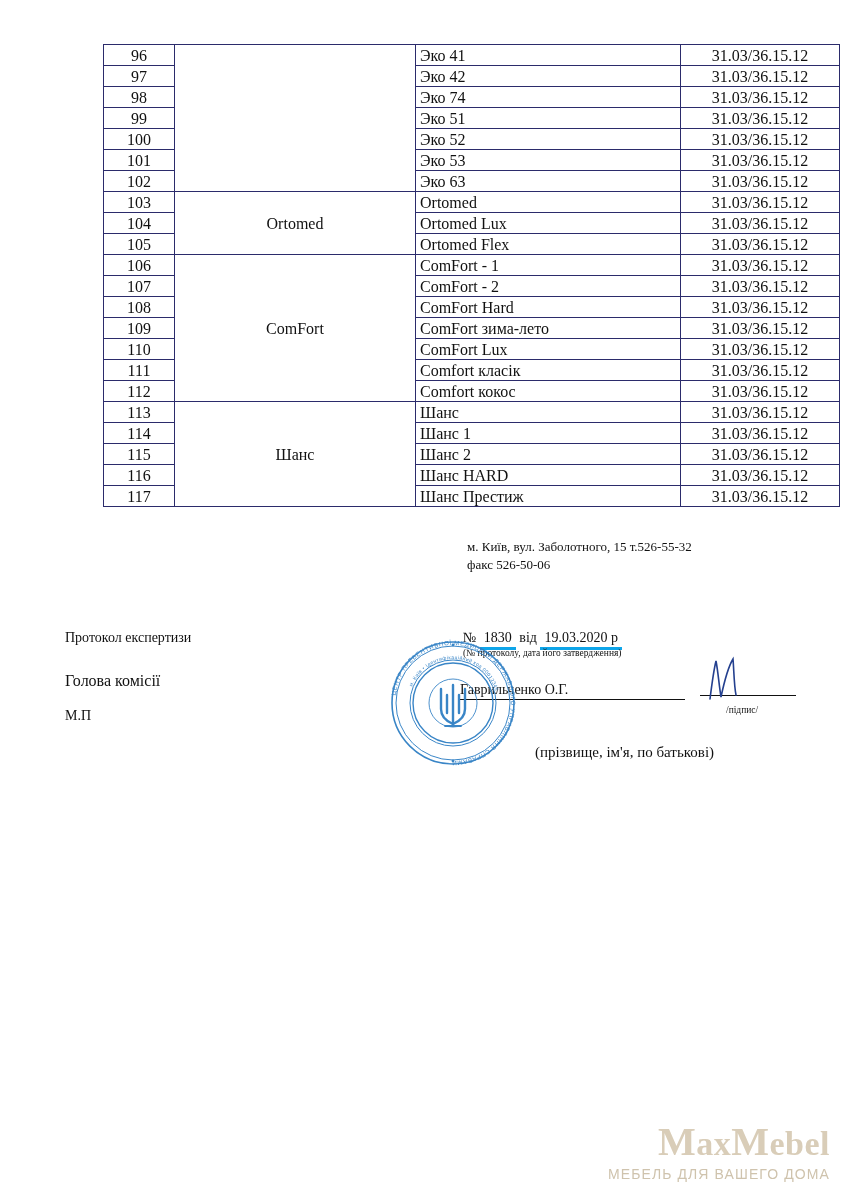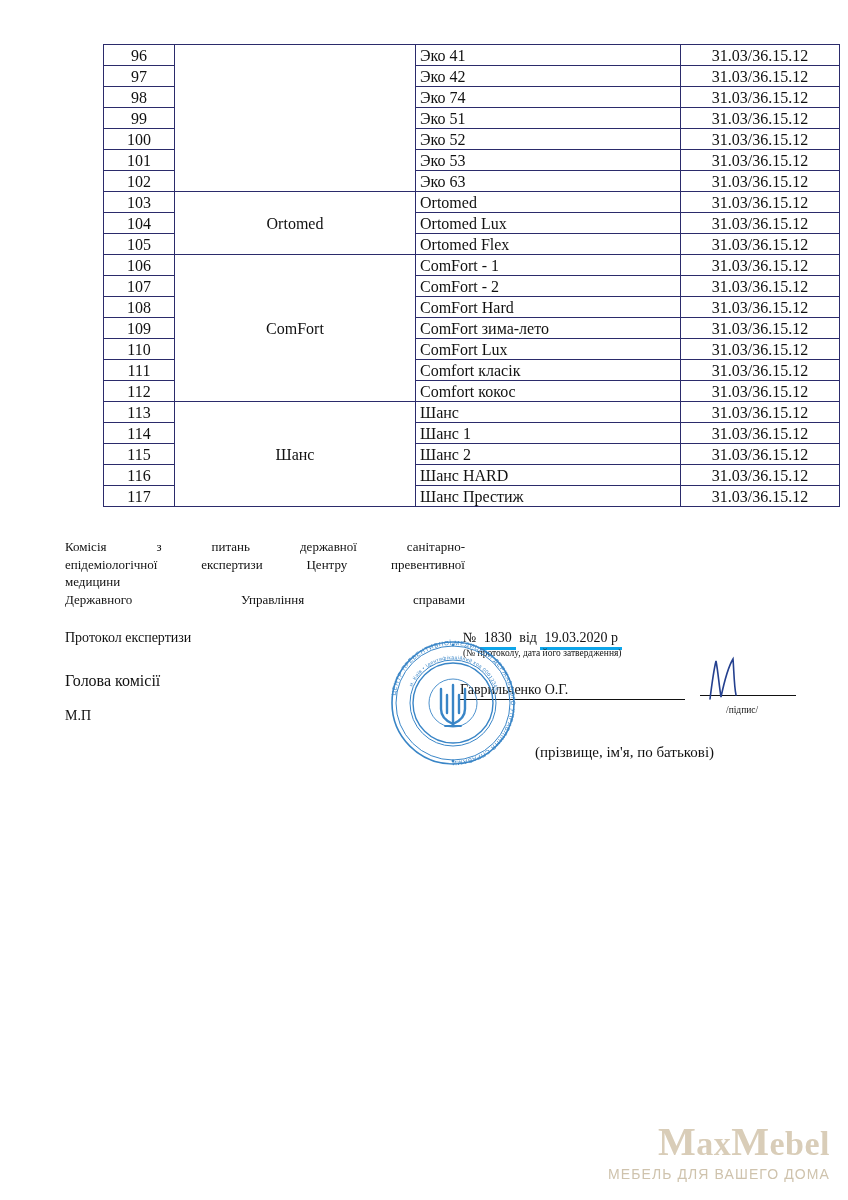--- a/index.html
+++ b/index.html
@@ -313,27 +313,25 @@
           </tr>
           <tr>
             <td class="num">117</td>
             <td class="name">Шанс Престиж</td>
             <td class="code">31.03/36.15.12</td>
           </tr>
         </tbody>
     </table>
   </div>
 
-  <div class="commission">
-    <div class="j">Комісія з питань державної санітарно-</div>
-    <div class="j">епідеміологічної експертизи Центру превентивної</div>
-    <div class="l">медицини</div>
-    <div class="j">Державного Управління справами</div>
+
+  <div class="addr">
+    <div>м. Київ, вул. Заболотного, 15 т.526-55-32</div>
+    <div>факс 526-50-06</div>
   </div>
-
 
   <div class="protocol-label">Протокол експертизи</div>
 
   <div class="protocol-no">
     <span>№</span>
     <span class="u">1830</span>
     <span>від</span>
     <span class="u">19.03.2020 р</span>
   </div>
   <div class="protocol-sub">(№ протоколу, дата його затвердження)</div>

